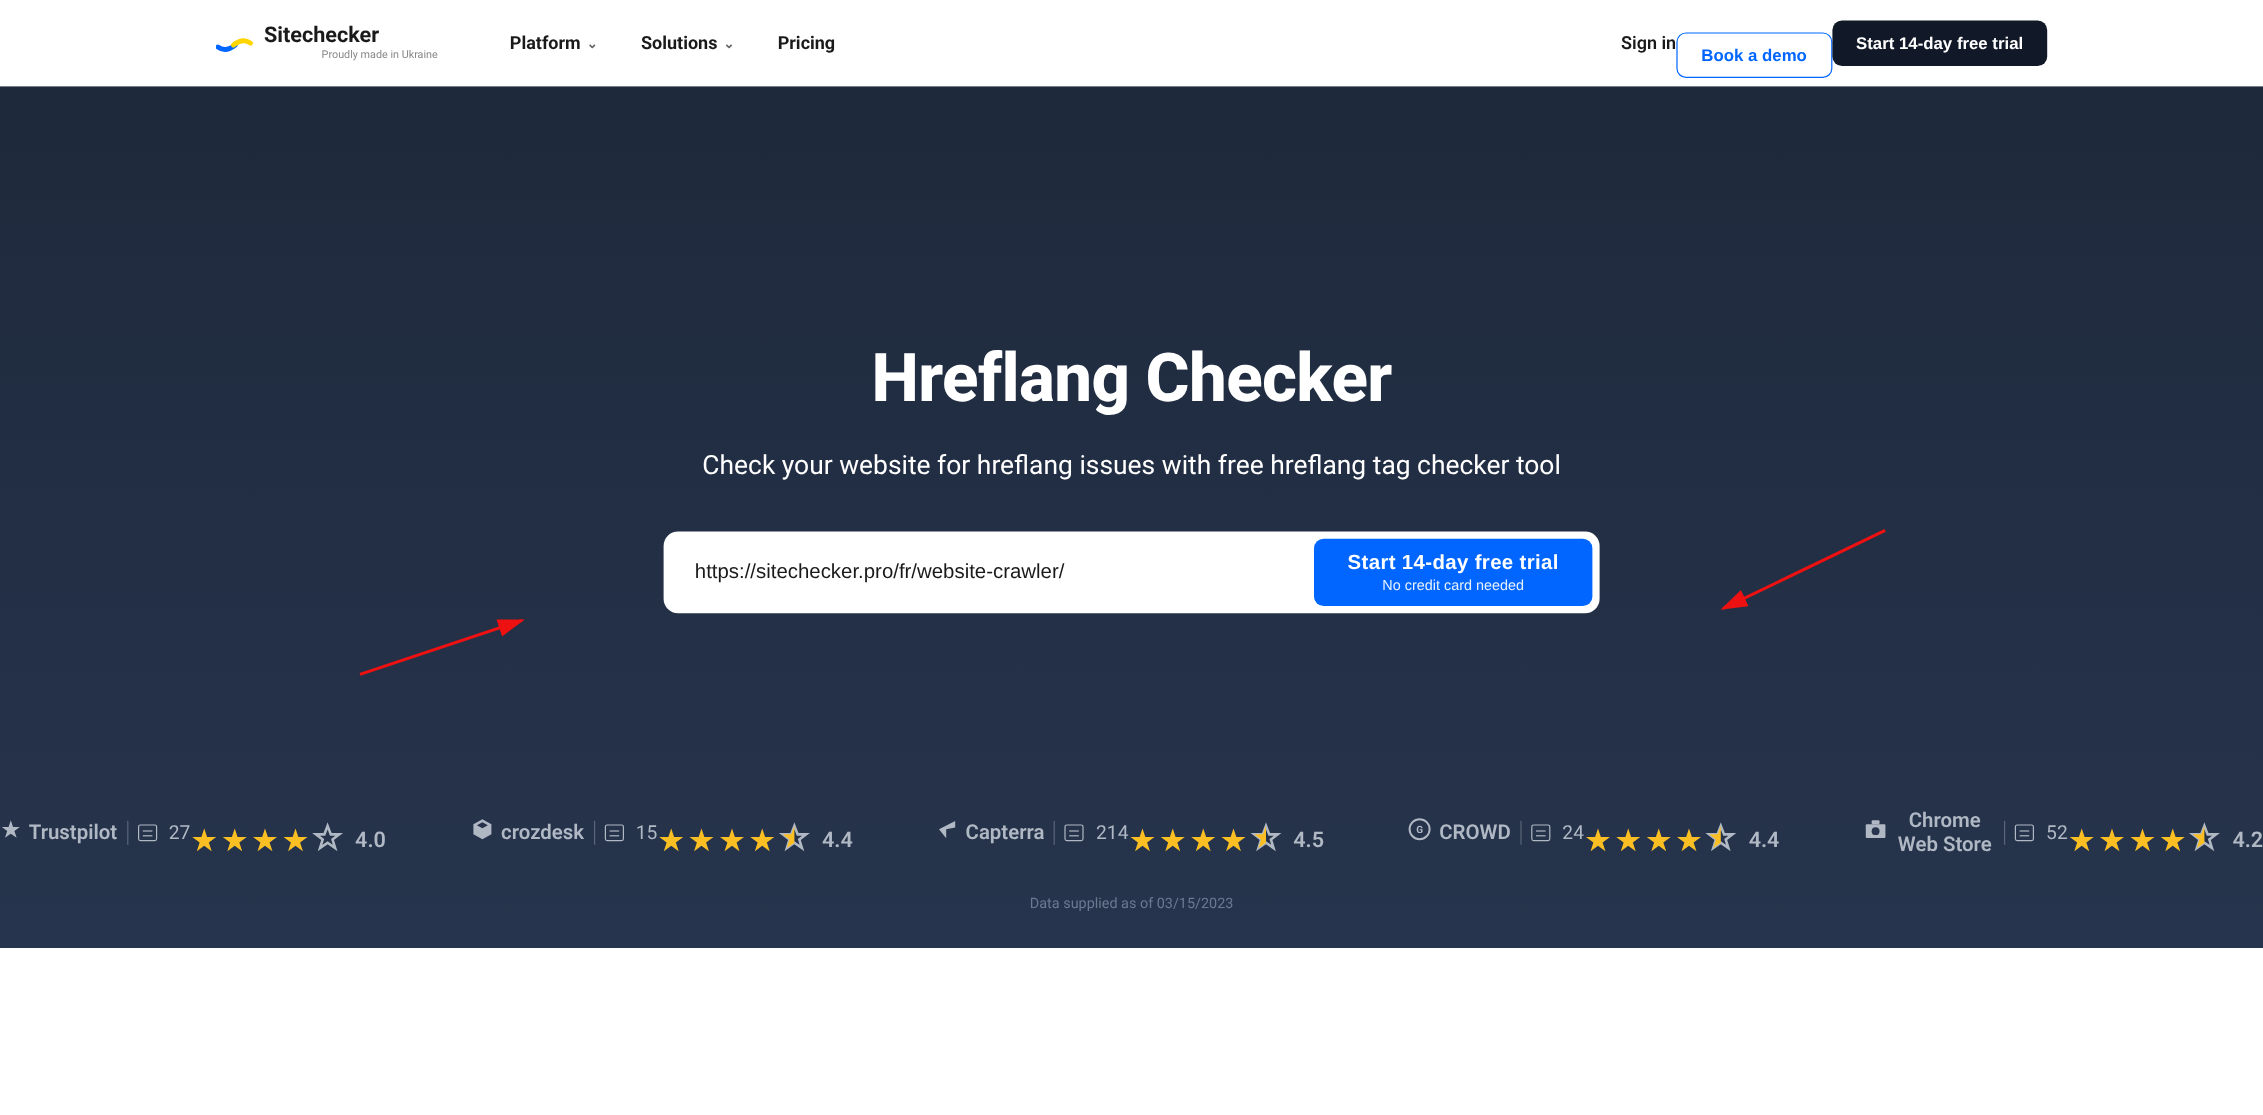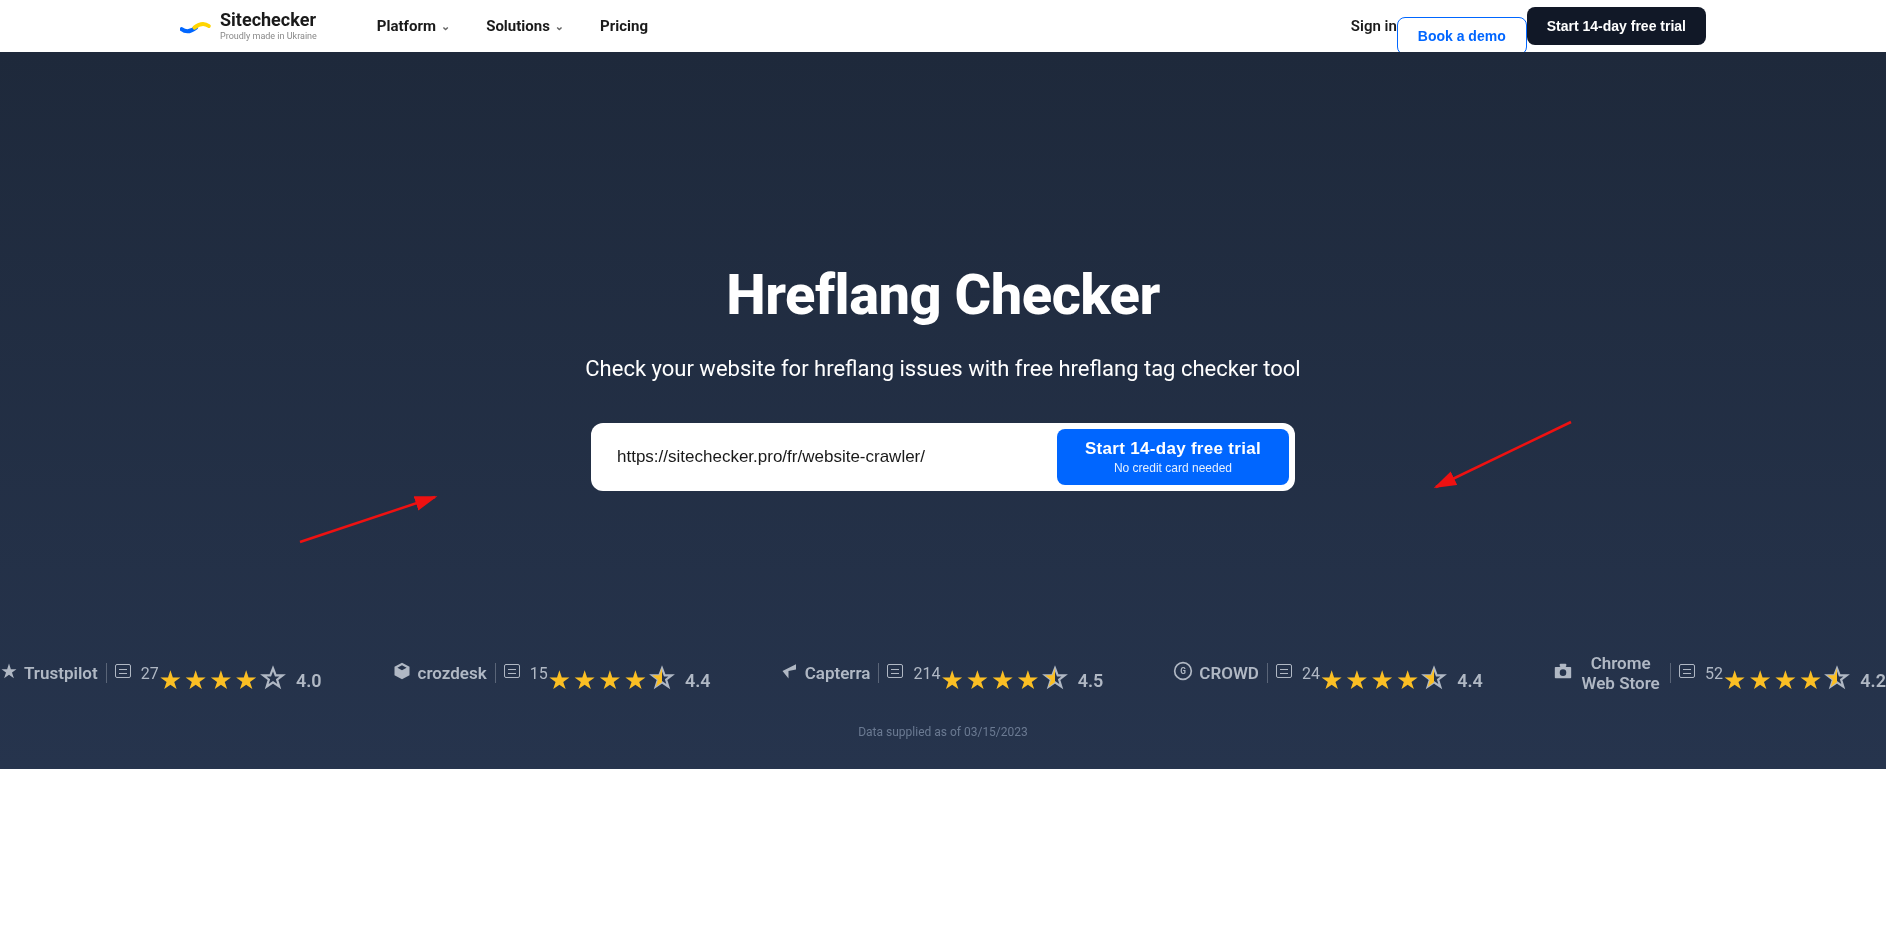--- a/index.html
+++ b/index.html
@@ -1,57 +1,57 @@
 <!DOCTYPE html>
 <html><head>
 <meta charset="utf-8">
 <style>
 * { margin: 0; padding: 0; box-sizing: border-box; }
 body { font-family: -apple-system, BlinkMacSystemFont, 'Segoe UI', Roboto, sans-serif; background: #fff; }
 
 
-.header { display: flex; align-items: center; padding: 12px 180px; background: #fff; height: 52px; }
+.header { display: flex; align-items: center; padding: 12px 180px; background: #fff; height: 72px; }
 .logo-wrap { display: flex; align-items: center; gap: 8px; margin-right: 60px; }
 .logo-icon { width: 32px; height: 20px; position: relative; }
 .logo-text-wrap { display: flex; flex-direction: column; }
 .logo-text { font-weight: 700; font-size: 18px; color: #1a1a1a; line-height: 1; }
-.logo-sub { font-size: 9px; color: #888; margin-top: 2px; }
+.logo-sub { font-size: 9px; color: #888; margin-top: 2px; margin-left: 48px; }
 .nav { display: flex; gap: 36px; }
 .nav-item { display: flex; align-items: center; gap: 5px; font-size: 15px; font-weight: 700; color: #1a1a1a; cursor: pointer; }
 .chevron { font-size: 11px; color: #666; }
 .header-right { margin-left: auto; display: flex; align-items: center; }
 .signin { font-size: 15px; font-weight: 600; color: #1a1a1a; cursor: pointer; }
 .btn-demo { padding: 10px 20px; border: 1.5px solid #0066ff; border-radius: 8px; color: #0066ff; font-weight: 700; font-size: 14px; background: #fff; cursor: pointer; margin-top: 20px; }
 .btn-trial-hdr { padding: 11px 20px; border: none; border-radius: 8px; background: #111827; color: #fff; font-weight: 700; font-size: 14px; cursor: pointer; }
 
 
 .hero { background: linear-gradient(180deg, #1e293b 0%, #26344d 100%); min-height: 712px; padding: 60px 0 30px; text-align: center; position: relative; }
 .hero h1 { color: #fff; font-size: 56px; font-weight: 800; margin-top: 150px; letter-spacing: -0.5px; }
 .hero-sub { color: #fff; font-size: 22px; font-weight: 400; margin-top: 28px; }
 
 
 .search-wrap { display: flex; justify-content: center; margin-top: 42px; }
-.search-box { display: flex; background: #fff; border-radius: 12px; padding: 6px; width: 704px; align-items: center; }
+.search-box { display: flex; background: #fff; border-radius: 12px; padding: 6px; width: 780px; align-items: center; }
 .search-input { flex: 1; border: none; outline: none; font-size: 17px; padding: 12px 20px; color: #1a1a1a; }
 .search-btn { background: #0066ff; color: #fff; border: none; border-radius: 8px; padding: 10px 28px; cursor: pointer; display: flex; flex-direction: column; align-items: center; }
 .search-btn-title { font-weight: 700; font-size: 17px; letter-spacing: 0.3px; }
 .search-btn-sub { font-size: 12px; font-weight: 400; opacity: 0.9; margin-top: 2px; }
 
 
 .arrow { position: absolute; }
 .arrow-left { left: 295px; top: 430px; }
 .arrow-right { right: 310px; top: 365px; }
 
 
 .ratings { display: flex; justify-content: center; gap: 70px; margin-top: 160px; }
 .rating-block { display: flex; flex-direction: row; align-items: center; }
 .rating-top { display: flex; align-items: center; gap: 8px; color: #b0b8c4; }
 .rating-name { display: flex; align-items: center; gap: 6px; font-size: 17px; font-weight: 600; }
 .rating-divider { width: 1px; height: 20px; background: #5a6578; }
-.rating-count-wrap { display: flex; align-items: flex-start; gap: 10px; }
+.rating-count-wrap { display: flex; align-items: center; gap: 10px; }
 .rating-count { font-size: 16px; color: #b0b8c4; }
 .rating-stars-row { display: flex; align-items: center; gap: 10px; margin-top: 14px; }
 .stars { display: flex; gap: 2px; }
 .star-full { color: #fbbf24; font-size: 26px; }
 .rating-score { color: #b0b8c4; font-size: 18px; font-weight: 600; }
 
 .data-note { color: #6b7a92; font-size: 12px; margin-top: 30px; }
 
 
 .msg-icon { width: 16px; height: 14px; border: 1.5px solid #b0b8c4; border-radius: 2px; position: relative; }

